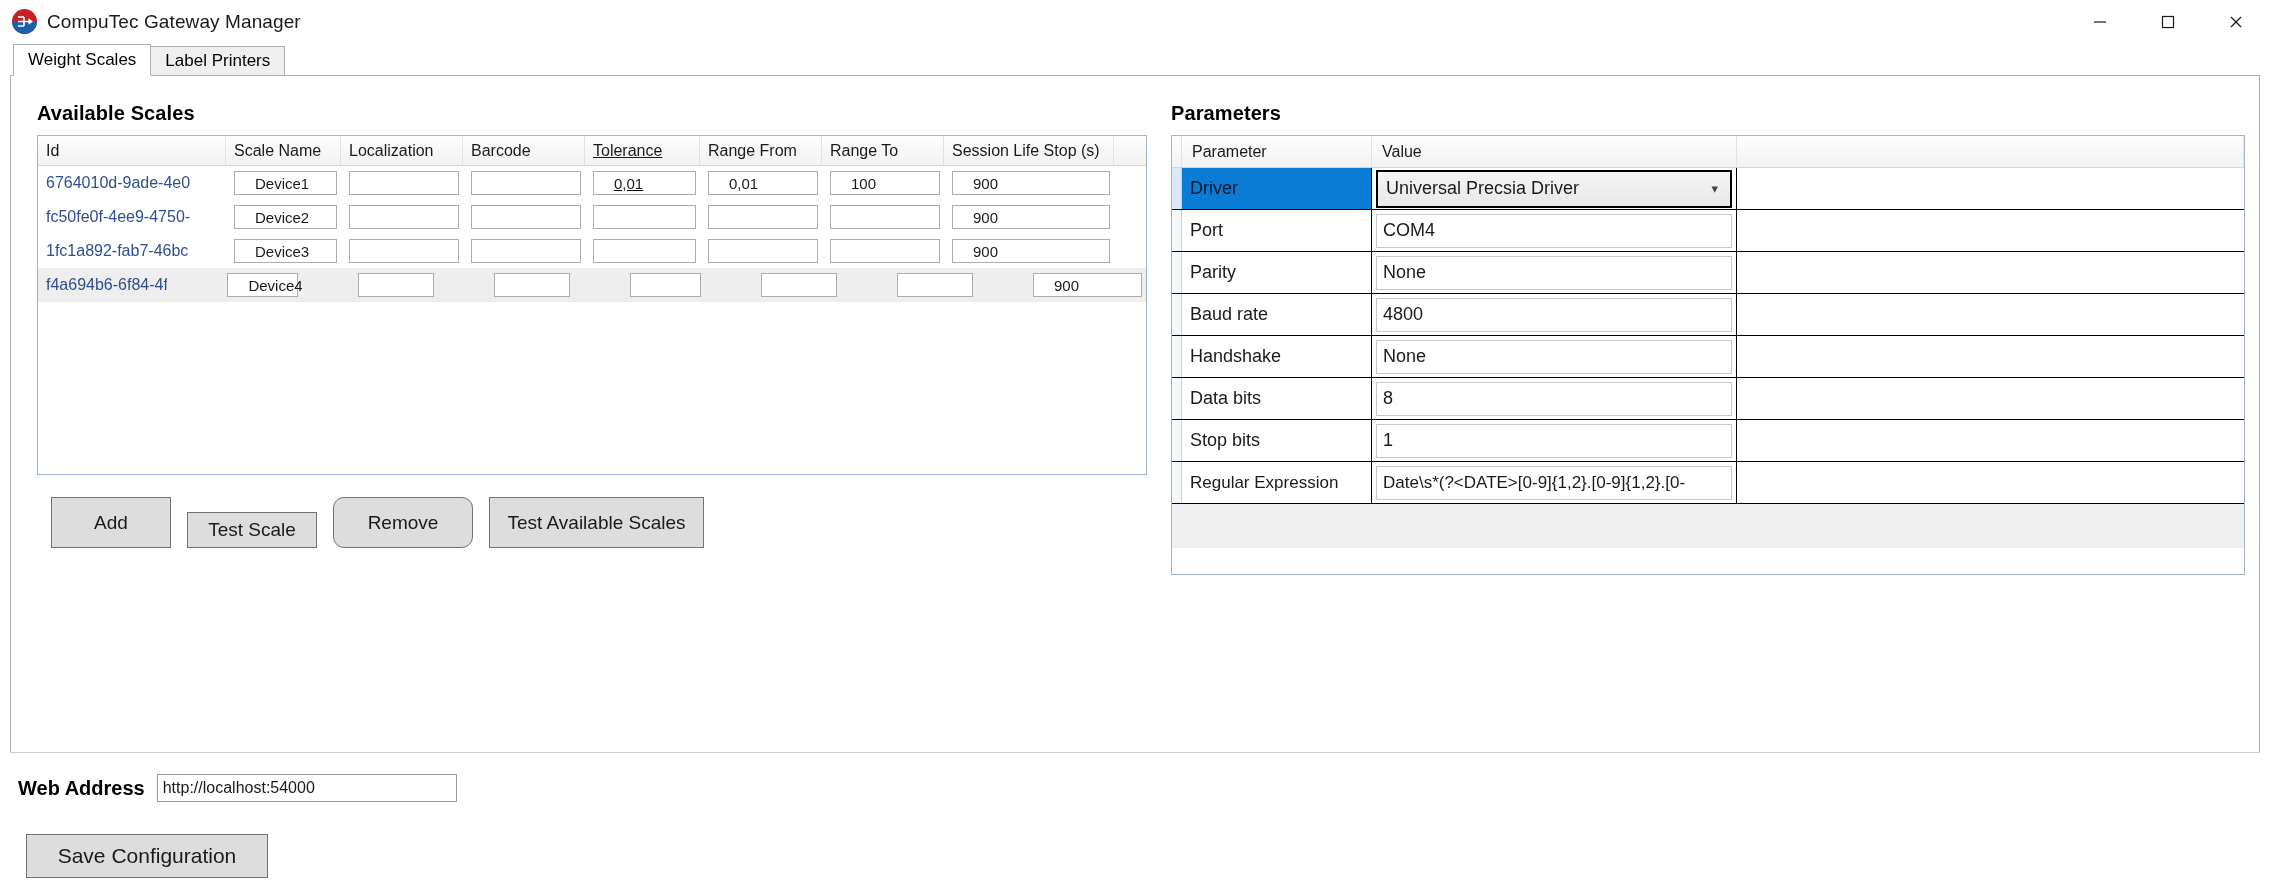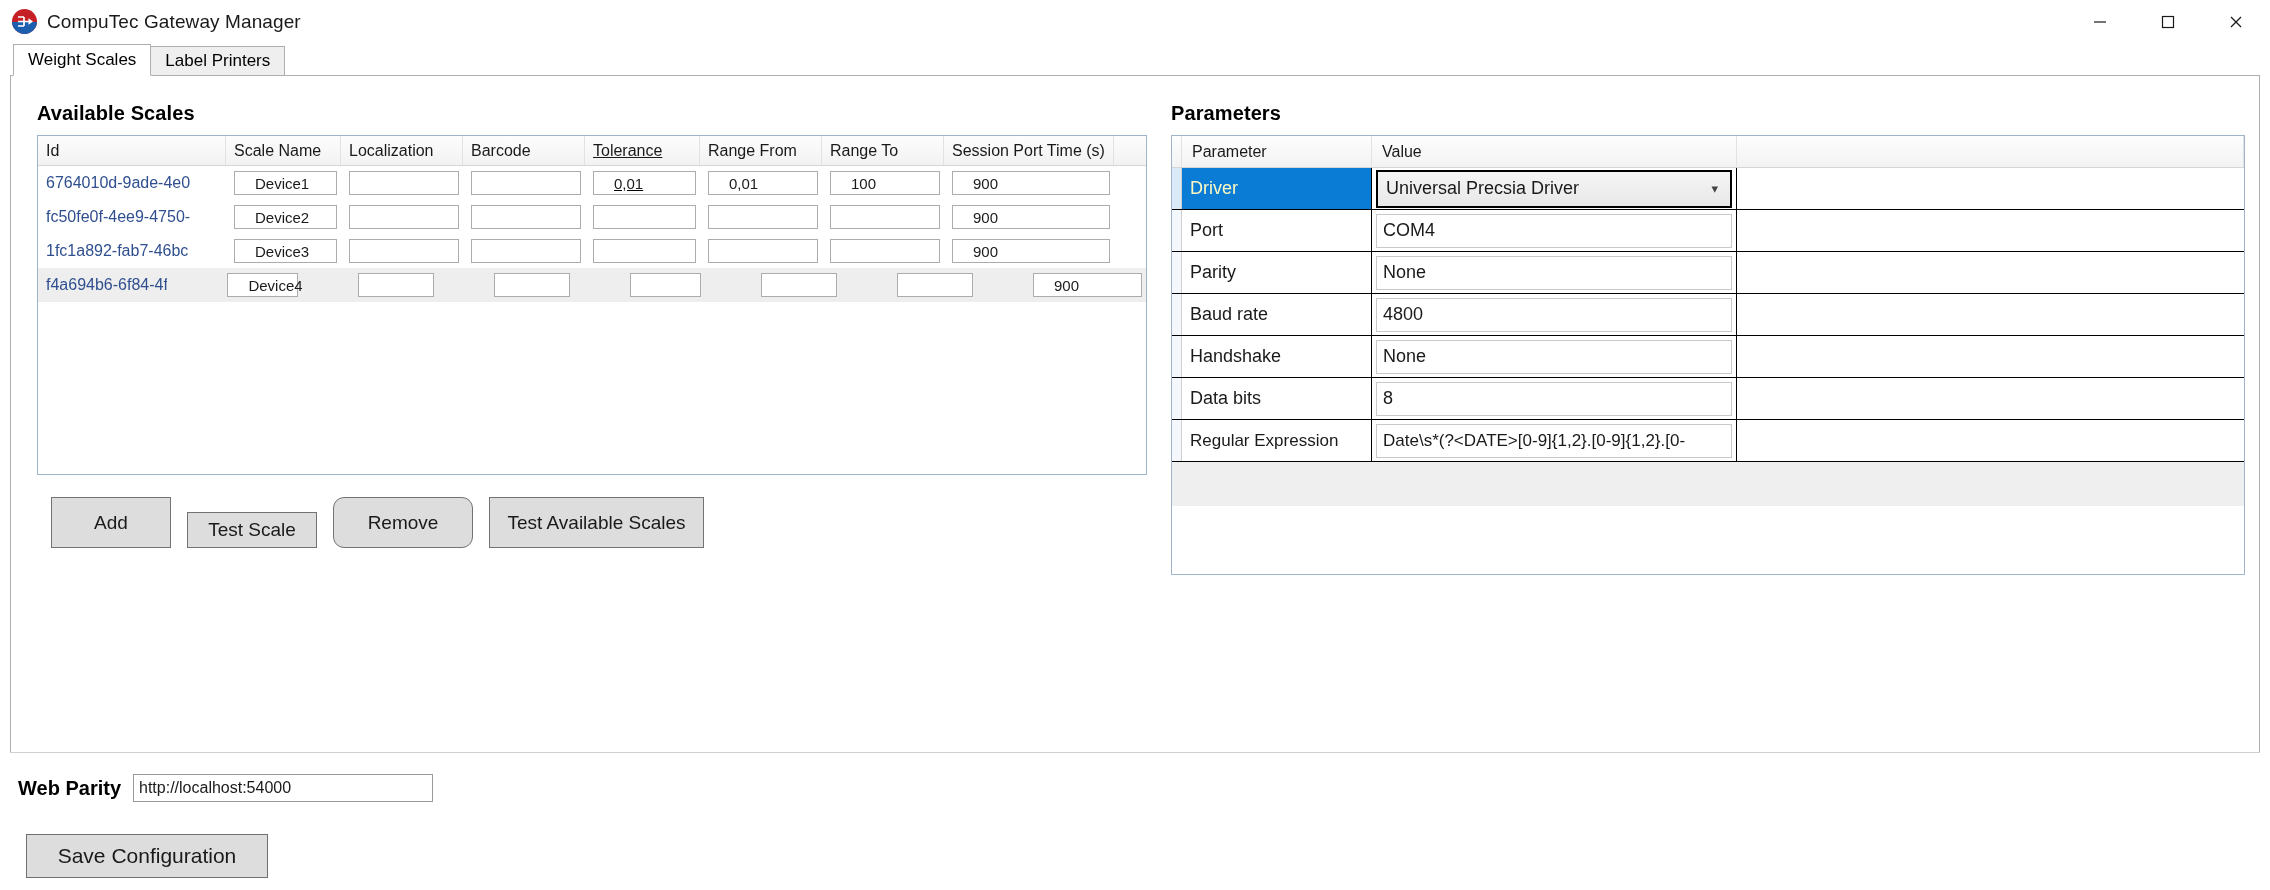--- a/index.html
+++ b/index.html
@@ -233,21 +233,21 @@
     display: flex; align-items: center;
     padding-left: 8px;
     font-size: 18px;
     color: #1a1a1a;
     border-right: 1px solid #000;
     flex: 0 0 auto;
   }
   .pgrid-row.selected .rh { background: #dbeaf8; }
   .pgrid-row.selected .pcell-name {
     background: #0a7cd6;
-    color: #fef9c3;
+    color: #0f172a;
   }
   .pgrid-row .pcell-value {
     width: 365px;
     display: flex; align-items: center;
     padding: 0 4px;
     flex: 0 0 auto;
     border-right: 1px solid #000;
   }
   .pgrid-row .pcell-rest { flex: 1 1 auto; }
 
@@ -374,21 +374,21 @@
 
       <div class="grid" style="margin-top:10px;">
         <div class="grid-head">
           <div class="cell c-id">Id</div>
           <div class="cell c-name">Scale Name</div>
           <div class="cell c-loc">Localization</div>
           <div class="cell c-bar">Barcode</div>
           <div class="cell c-tol">Tolerance</div>
           <div class="cell c-from">Range From</div>
           <div class="cell c-to">Range To</div>
-          <div class="cell c-slt">Session Port Time (s)</div>
+          <div class="cell c-slt">Session Life Stop (s)</div>
         </div>
 
         <div class="grid-body">
 
           <div class="grid-row">
             <div class="cell c-id">
                 <span class="id-text">6764010d-9ade-4e0</span>
               </div>
             <div class="cell c-name">
                 <div class="cellbox">Device1</div>
@@ -566,20 +566,28 @@
 
         <div class="pgrid-row">
           <div class="rh"></div>
           <div class="pcell-name">Data bits</div>
           <div class="pcell-value">
             <div class="pbox">8</div>
           </div>
           <div class="pcell-rest"></div>
         </div>
 
+        <div class="pgrid-row">
+          <div class="rh"></div>
+          <div class="pcell-name">Stop bits</div>
+          <div class="pcell-value">
+            <div class="pbox">1</div>
+          </div>
+          <div class="pcell-rest"></div>
+        </div>
 
         <div class="pgrid-row">
           <div class="rh"></div>
           <div class="pcell-name" style="font-size:17px;">Regular Expression</div>
           <div class="pcell-value">
             <div class="pbox" style="font-size:17px;">Date\s*(?&lt;DATE&gt;[0-9]{1,2}.[0-9]{1,2}.[0-</div>
           </div>
           <div class="pcell-rest"></div>
         </div>
 
@@ -587,18 +595,18 @@
       </div>
     </div>
 
   </div>
 </div>
 
 <div class="footer">
   <div class="footer-sep"></div>
 
   <div class="web-row">
-    <span class="web-label">Web Parity</span>
+    <span class="web-label">Web Address</span>
     <input class="web-input" type="text" value="http://localhost:54000" style="">
   </div>
 
   <button class="save-btn">Save Configuration</button>
 </div>
 
 </body></html>

